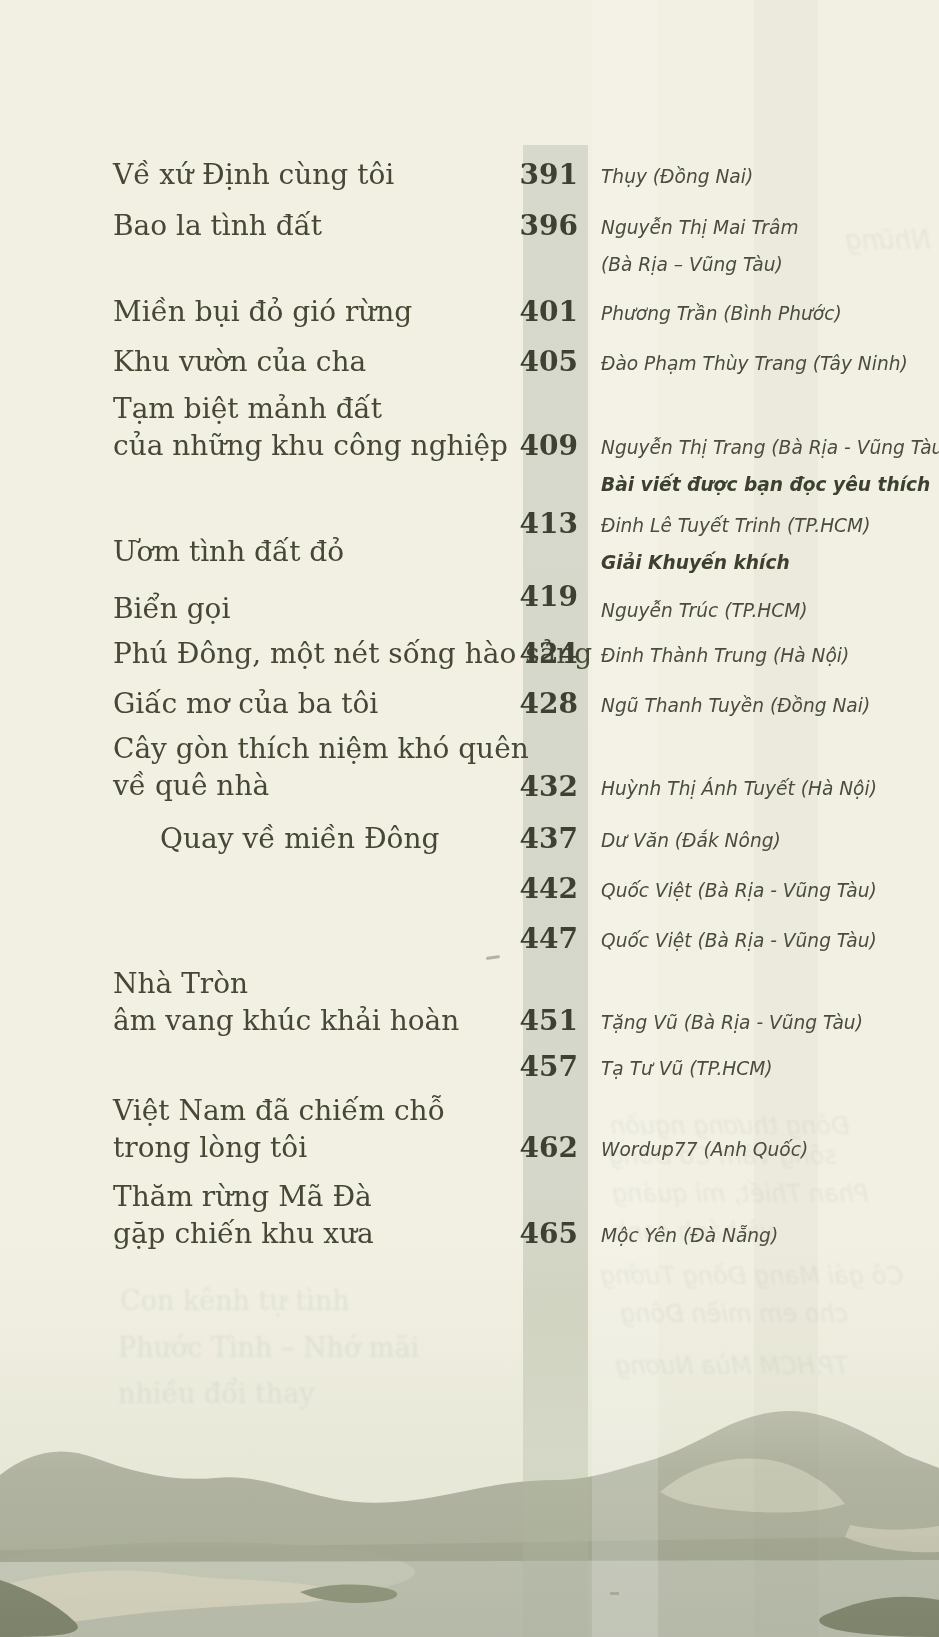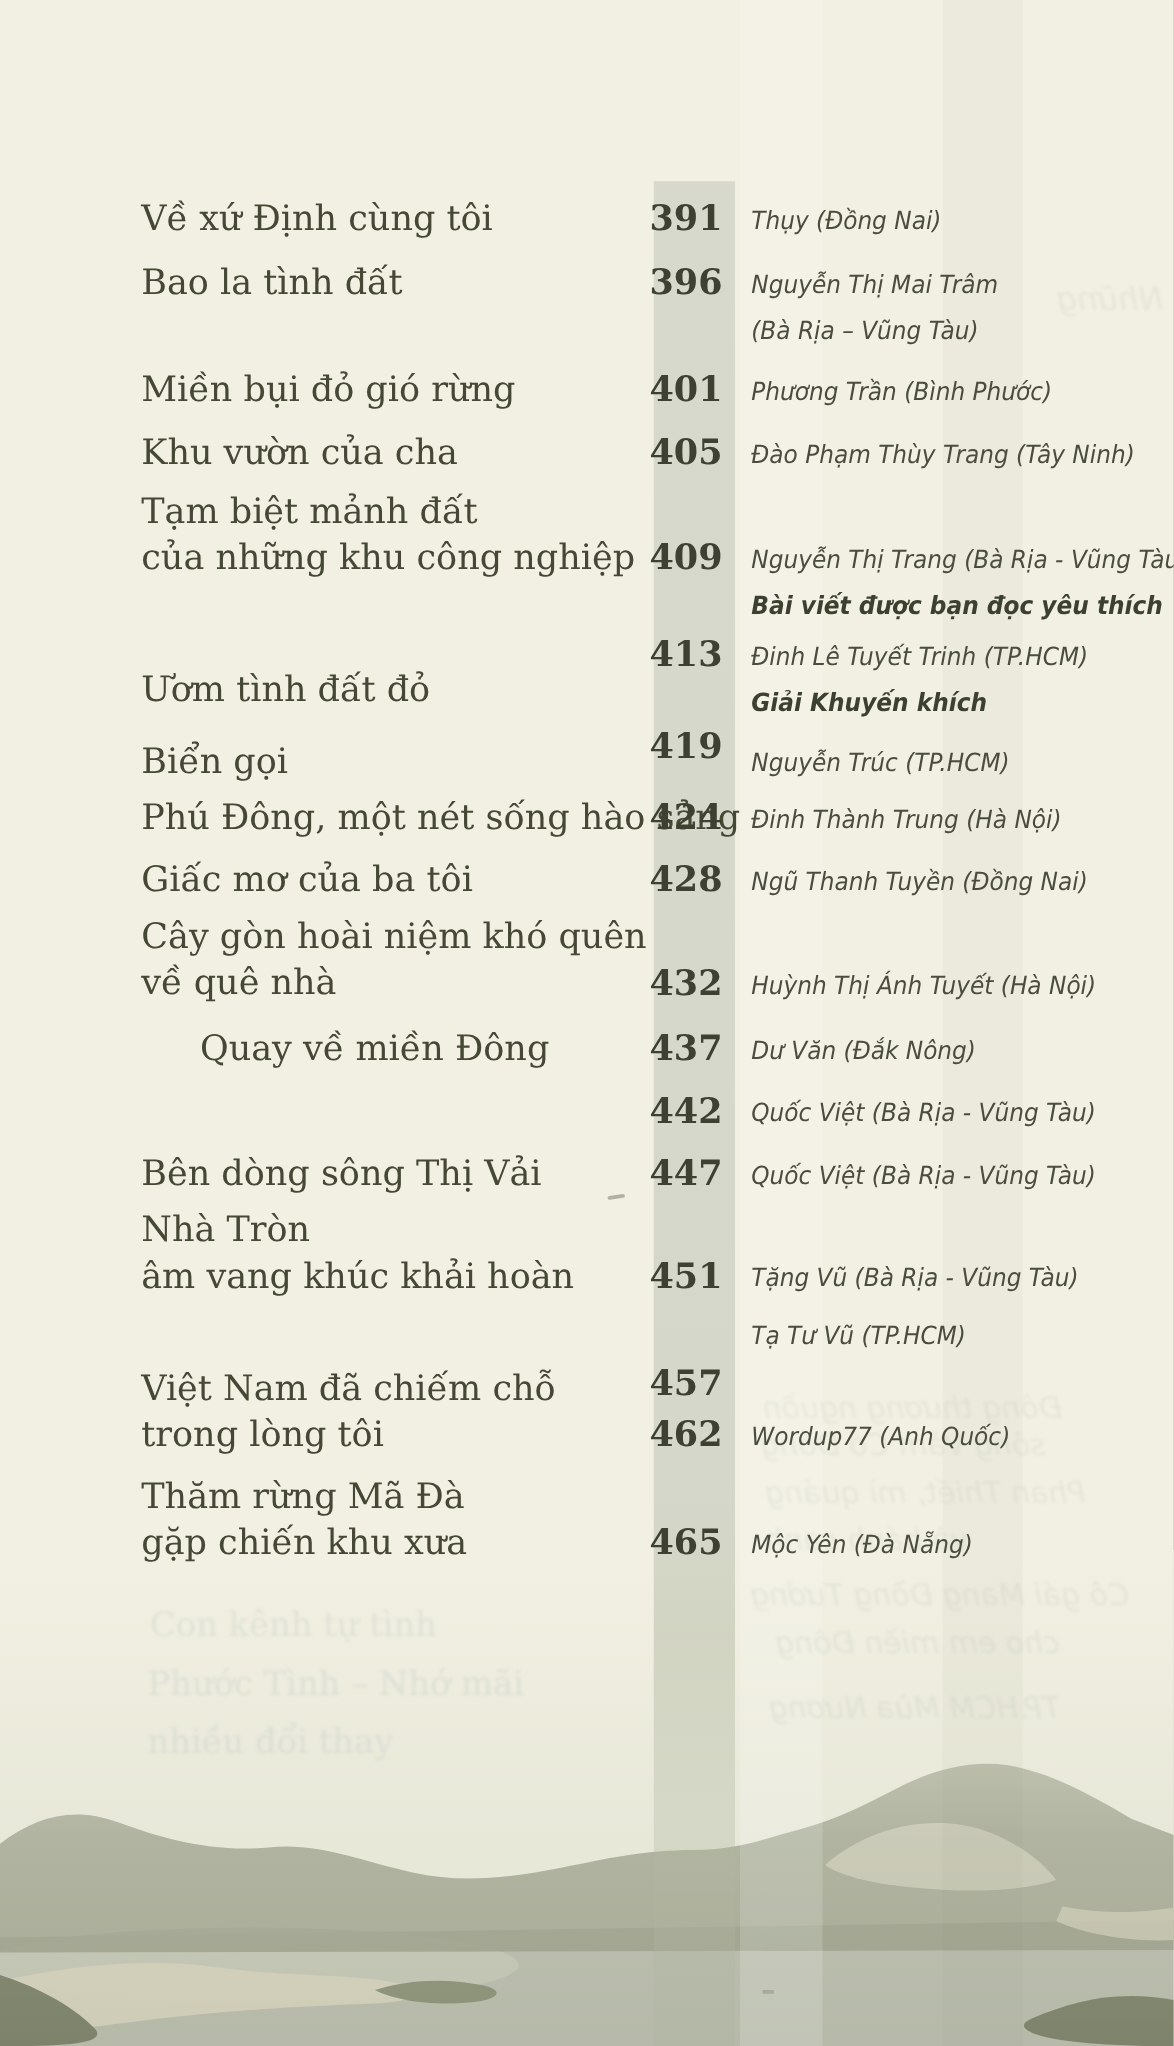--- a/index.html
+++ b/index.html
@@ -175,54 +175,51 @@
         <div>Đinh Thành Trung (Hà Nội)</div>
       </div>
       <div class="title" style="top: 685px;">
         <div>Giấc mơ của ba tôi</div>
       </div>
       <div class="pnum" style="top: 685px;">428</div>
       <div class="author" style="top: 687px;">
         <div>Ngũ Thanh Tuyền (Đồng Nai)</div>
       </div>
       <div class="title" style="top: 730px;">
-        <div>Cây gòn hoài niệm khó quên</div>
+        <div>Cây gòn thích niệm khó quên</div>
         <div>về quê nhà</div>
       </div>
       <div class="pnum" style="top: 768px;">432</div>
       <div class="author" style="top: 770px;">
         <div>Huỳnh Thị Ánh Tuyết (Hà Nội)</div>
       </div>
       <div class="title" style="top: 820px; margin-left: 47px;">
         <div>Quay về miền Đông</div>
       </div>
       <div class="pnum" style="top: 820px;">437</div>
       <div class="author" style="top: 822px;">
         <div>Dư Văn (Đắk Nông)</div>
       </div>
       <div class="pnum" style="top: 870px;">442</div>
       <div class="author" style="top: 872px;">
         <div>Quốc Việt (Bà Rịa - Vũng Tàu)</div>
       </div>
-      <div class="title" style="top: 920px;">
-        <div>Bên dòng sông Thị Vải</div>
-      </div>
       <div class="pnum" style="top: 920px;">447</div>
       <div class="author" style="top: 922px;">
         <div>Quốc Việt (Bà Rịa - Vũng Tàu)</div>
       </div>
       <div class="title" style="top: 965px;">
         <div>Nhà Tròn</div>
         <div>âm vang khúc khải hoàn</div>
       </div>
       <div class="pnum" style="top: 1002px;">451</div>
       <div class="author" style="top: 1004px;">
         <div>Tặng Vũ (Bà Rịa - Vũng Tàu)</div>
       </div>
-      <div class="pnum" style="top: 1048px; margin-top: 40px;">457</div>
+      <div class="pnum" style="top: 1048px;">457</div>
       <div class="author" style="top: 1050px;">
         <div>Tạ Tư Vũ (TP.HCM)</div>
       </div>
       <div class="title" style="top: 1092px;">
         <div>Việt Nam đã chiếm chỗ</div>
         <div>trong lòng tôi</div>
       </div>
       <div class="pnum" style="top: 1129px;">462</div>
       <div class="author" style="top: 1131px;">
         <div>Wordup77 (Anh Quốc)</div>

